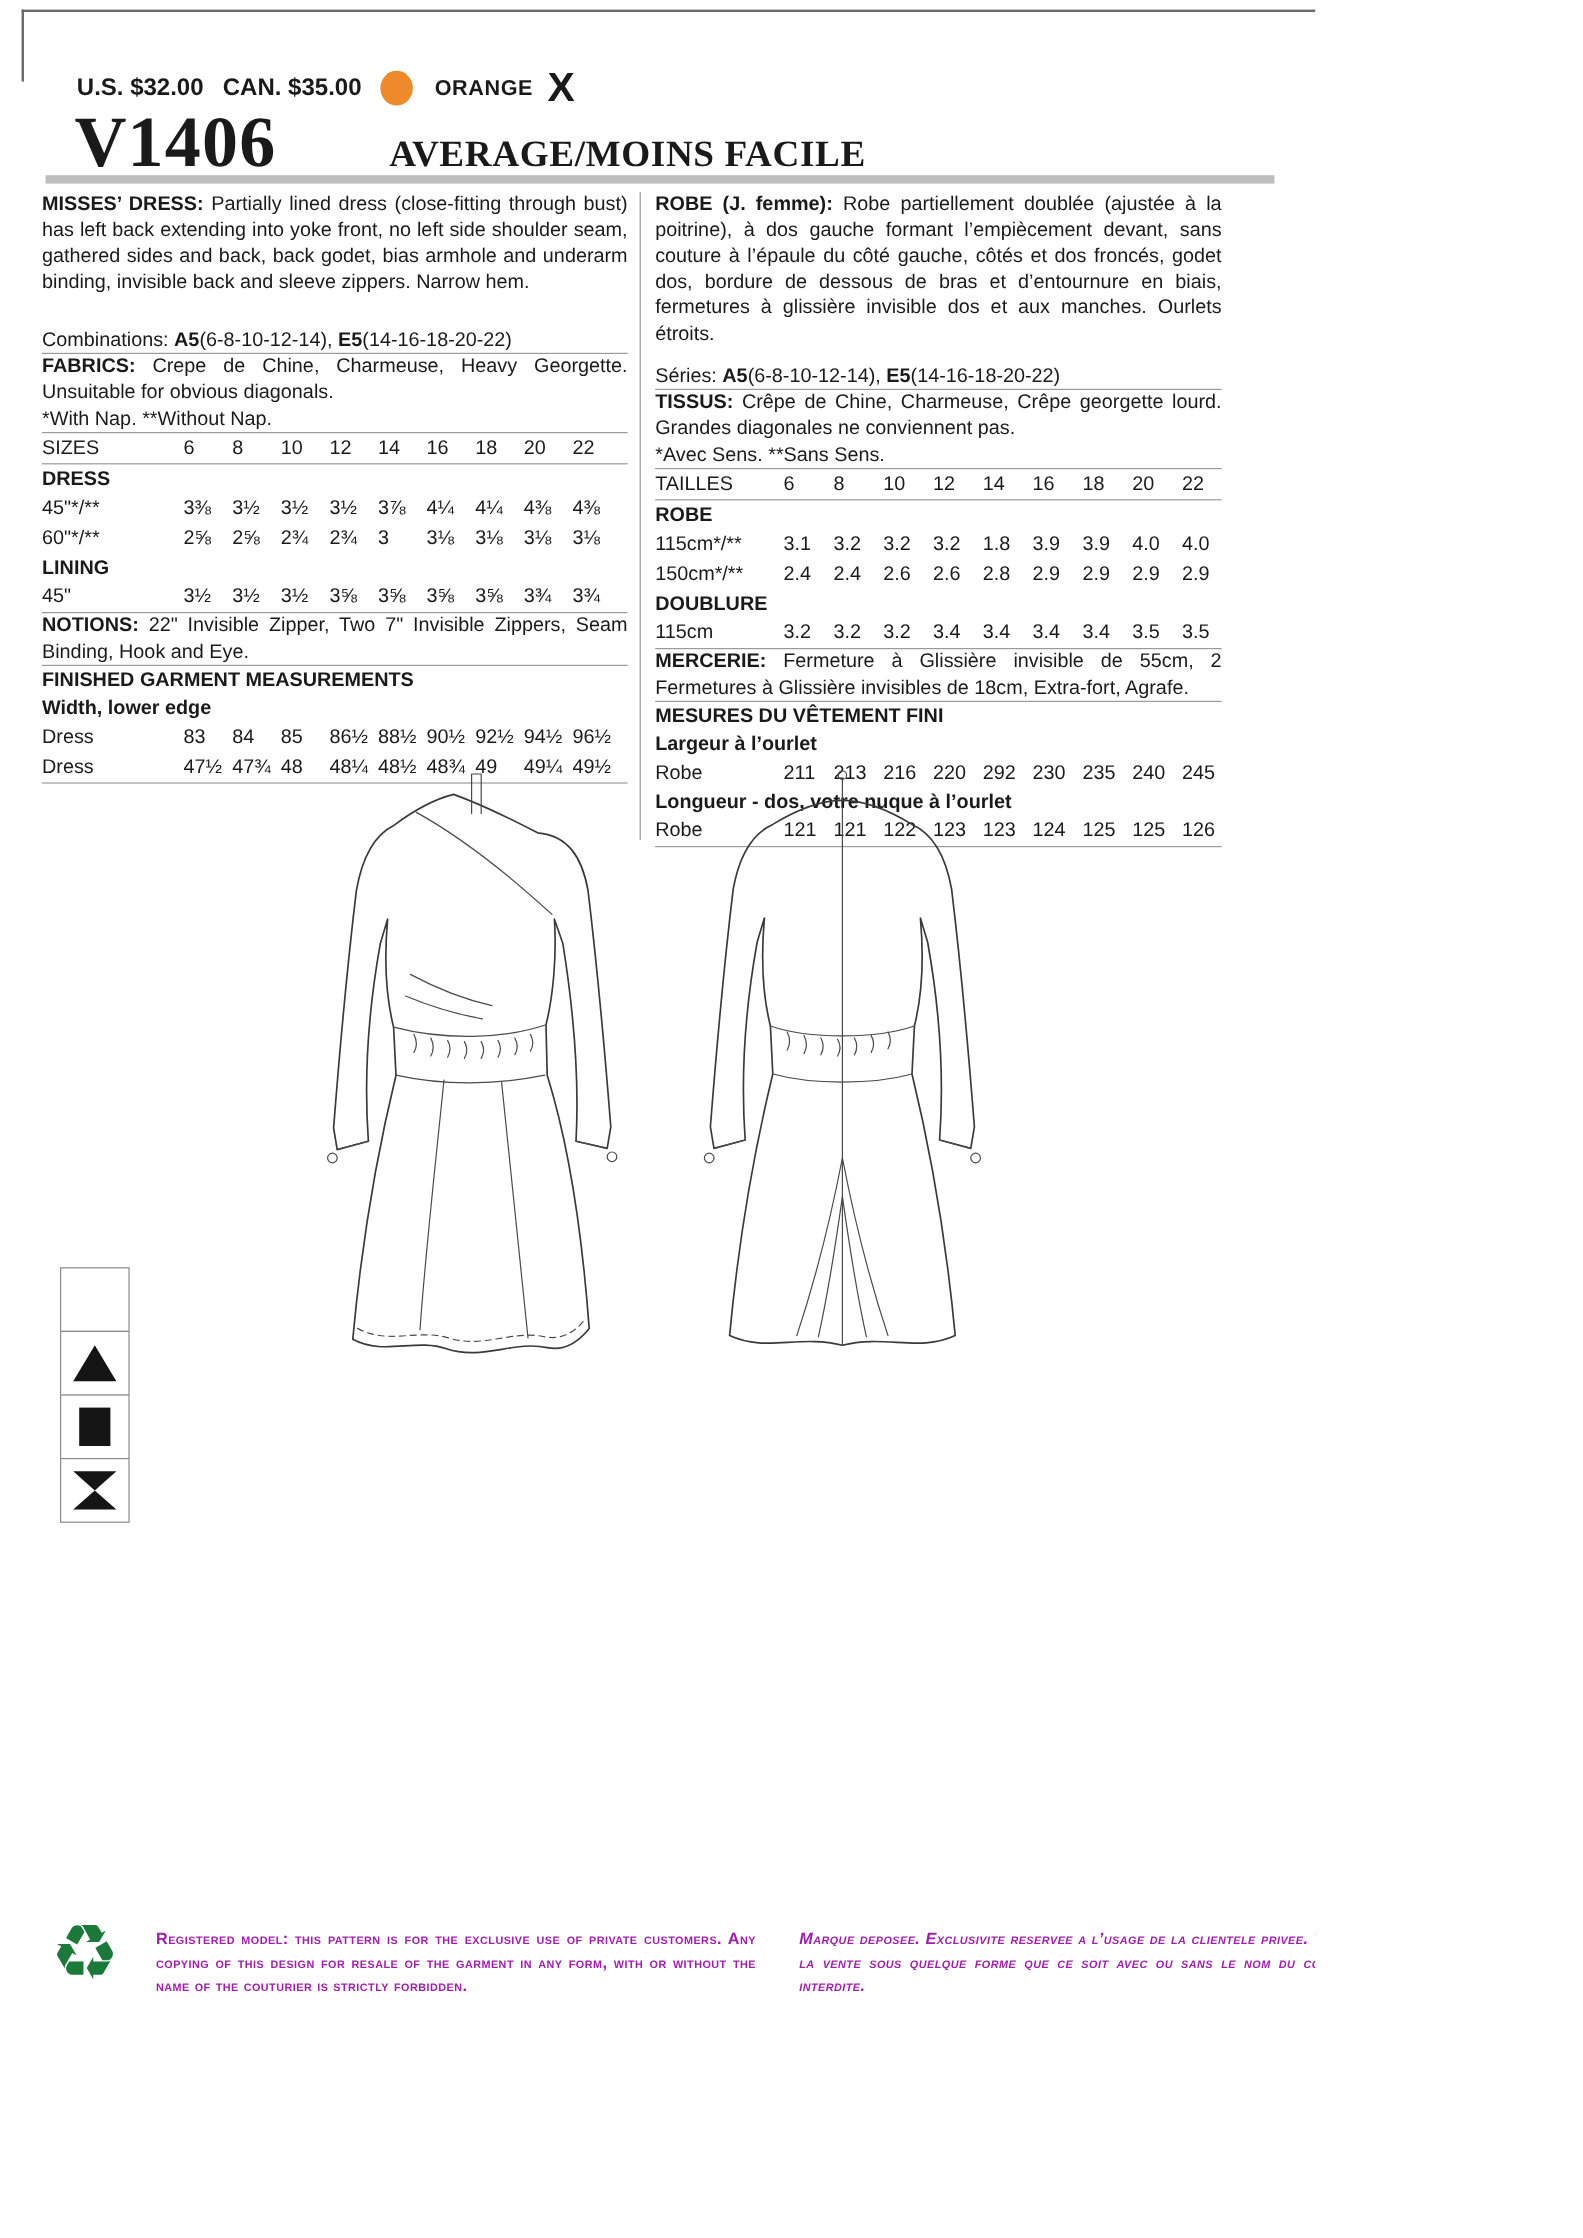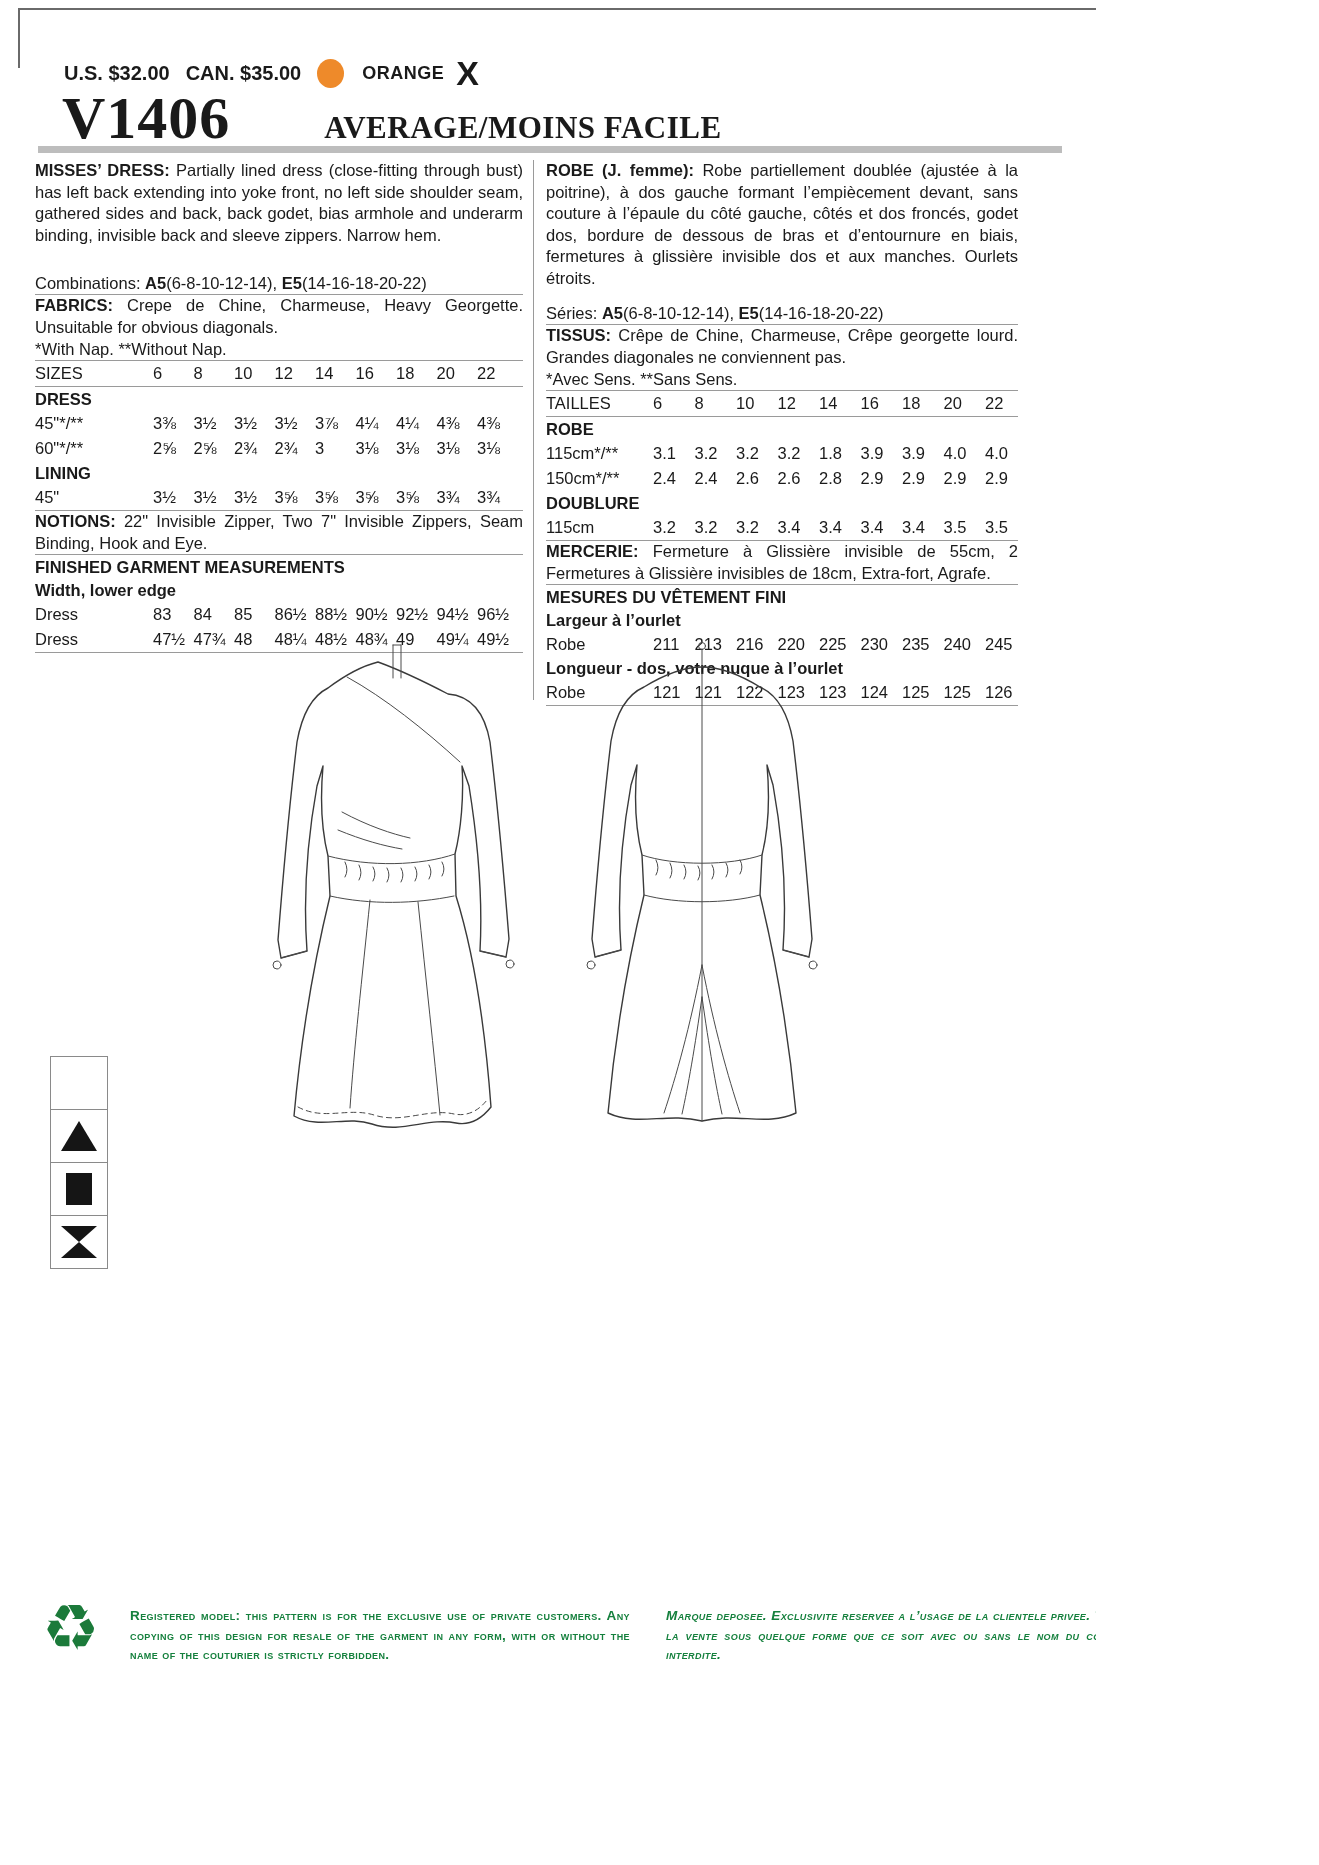--- a/index.html
+++ b/index.html
@@ -44,21 +44,21 @@
   
   .symbols{position:absolute;left:50px;top:1057px;width:58px;}
   .symcell{width:56px;height:52px;border:1px solid #8a8a8a;margin-top:-1px;
            display:flex;align-items:center;justify-content:center;background:#fff;}
   .symsquare{width:26px;height:32px;background:#151515;}
   
   .recycle{position:absolute;left:42px;top:1596px;font-size:64px;line-height:64px;
            font-family:"DejaVu Sans",sans-serif;}
   .fineprint{position:absolute;top:1606px;font-size:13.5px;line-height:19.5px;
              font-weight:bold;font-variant:small-caps;letter-spacing:.4px;
-             text-align:justify;color:#15803d;}
+             text-align:justify;color:#a21caf;}
   .fp-en{left:130px;width:500px;}
   .fp-fr{left:666px;width:578px;font-style:italic;}
 </style>
 </head>
 <body>
 
 <div class="page">
 
   <div class="frame" style="left:18px;top:8px;width:1282px;height:2px;"></div>
   <div class="frame" style="left:18px;top:8px;width:2px;height:60px;"></div>
@@ -246,21 +246,21 @@
       <p class="para hair"><span class="b">MERCERIE:</span><span> Fermeture à Glissière invisible de 55cm, 2 Fermetures à Glissière invisibles de 18cm, Extra-fort, Agrafe.</span></p>
       <div class="sec">MESURES DU VÊTEMENT FINI</div>
       <div class="sub">Largeur à l’ourlet</div>
       <div class="trow">
         <span class="tlabel">Robe</span>
         <span class="cells">
             <span class="cell">211</span>
             <span class="cell">213</span>
             <span class="cell">216</span>
             <span class="cell">220</span>
-            <span class="cell">225</span>
+            <span class="cell">292</span>
             <span class="cell">230</span>
             <span class="cell">235</span>
             <span class="cell">240</span>
             <span class="cell">245</span>
           </span>
       </div>
       <div class="sub">Longueur - dos, votre nuque à l’ourlet</div>
       <div class="trow hair">
         <span class="tlabel">Robe</span>
         <span class="cells">

